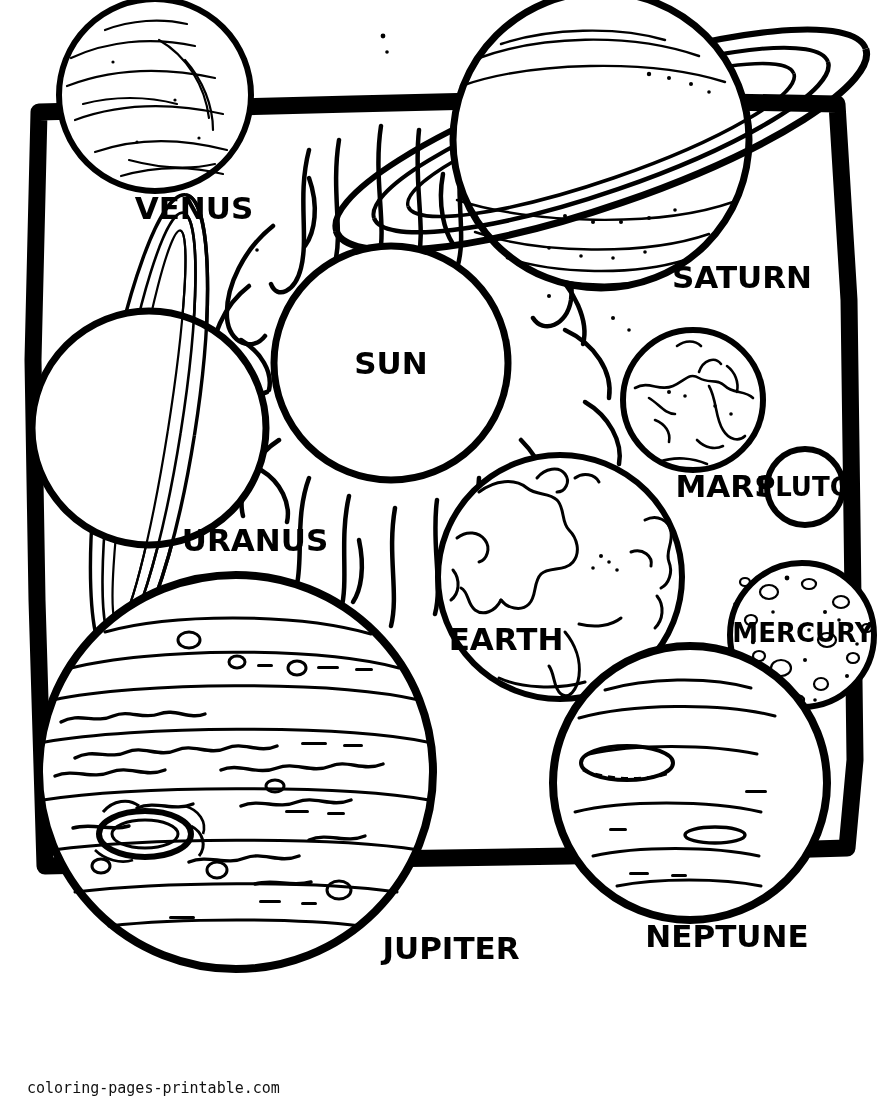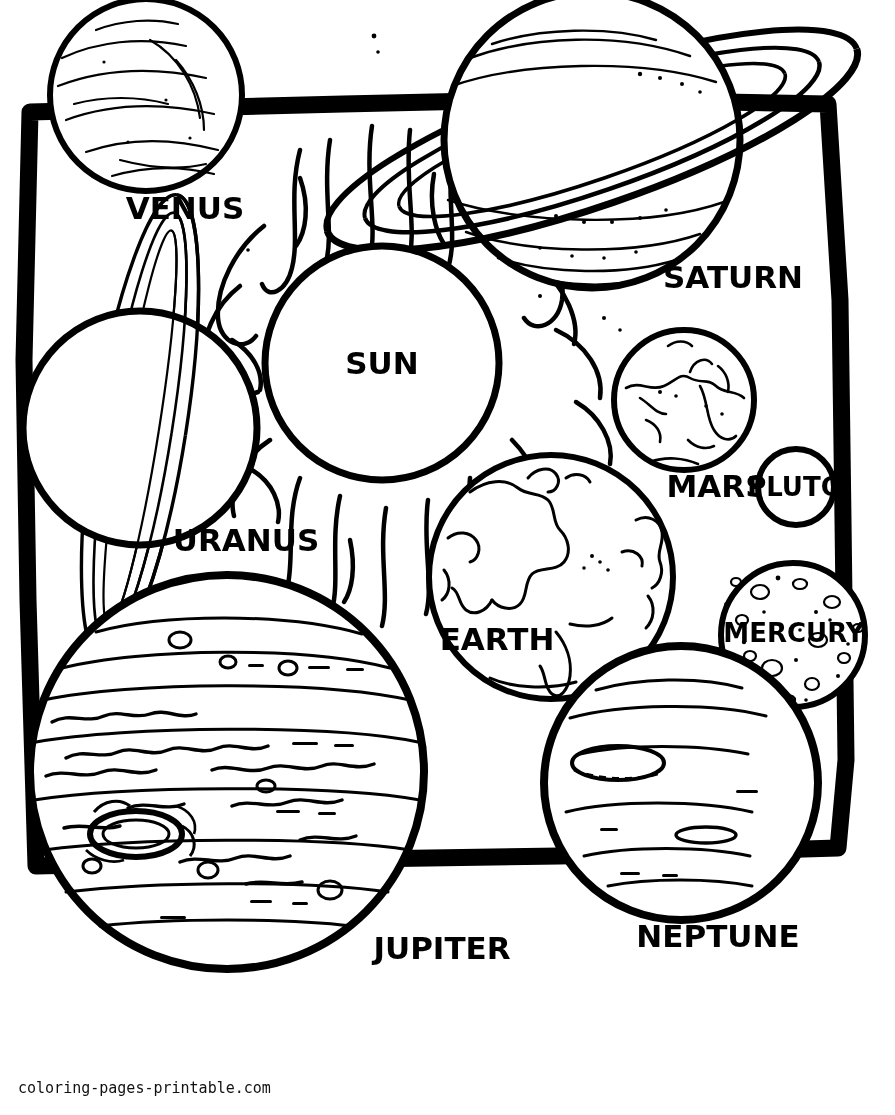--- a/index.html
+++ b/index.html
@@ -1,18 +1,18 @@
 <!DOCTYPE html>
 <html><head>
 <meta charset="utf-8">
 <style>
   html,body{margin:0;padding:0;background:#ffffff;}
   body{width:895px;height:1115px;position:relative;overflow:hidden;
        font-family:"DejaVu Sans",sans-serif;}
-  #stage{position:absolute;left:0;top:0;width:725px;height:1115px;}
+  #stage{position:absolute;left:9px;top:0;width:725px;height:1115px;}
   svg{display:block;}
   .lbl{font-family:"DejaVu Sans",sans-serif;font-weight:700;fill:#000;}
   .wm{font-family:"DejaVu Sans Mono",monospace;fill:#111;font-size:15px;}
 </style>
 </head>
 <body>
 
 <div id="stage">
 <svg id="art" width="895" height="1115" viewBox="0 0 895 1115">
 

